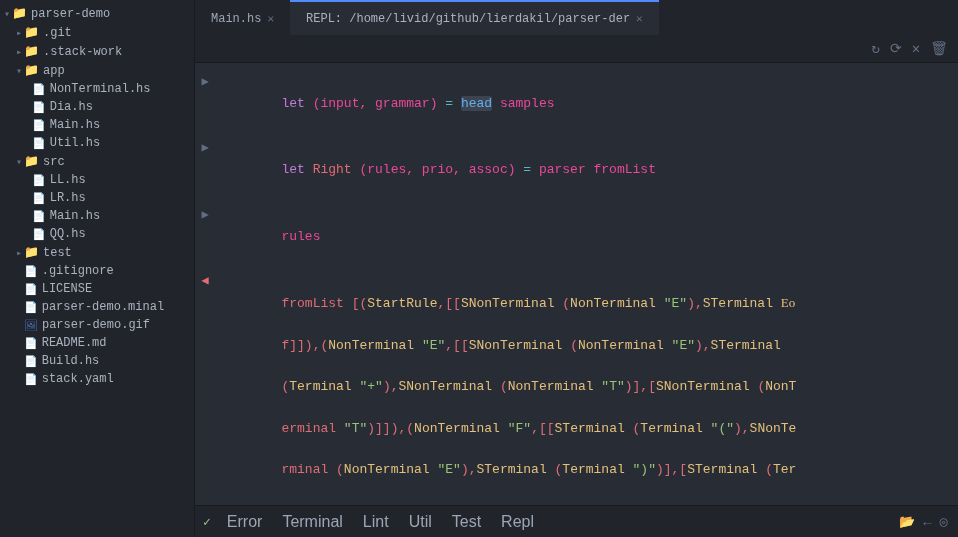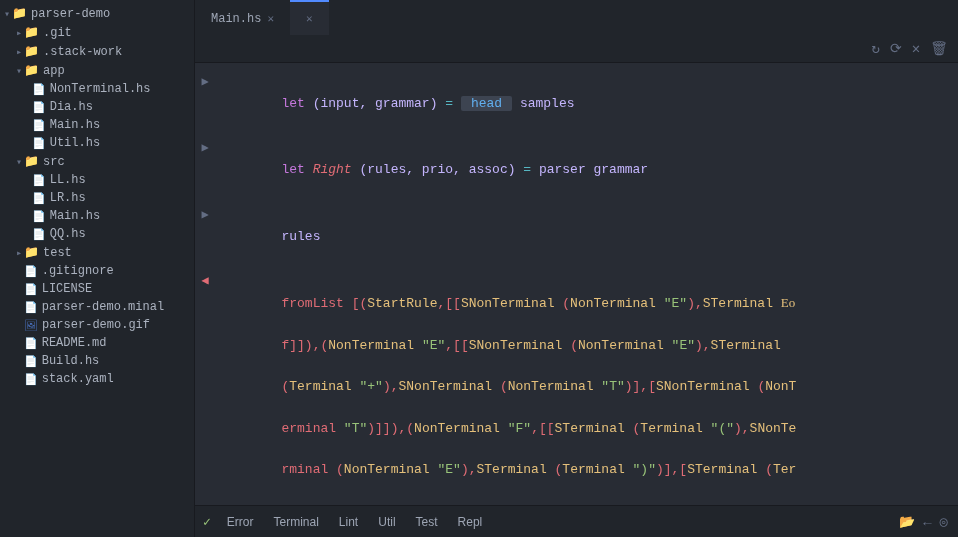--- a/index.html
+++ b/index.html
@@ -105,39 +105,39 @@
       padding: 2px 8px 2px 4px;
       line-height: 1.6;
       font-size: 13px;
       white-space: pre-wrap;
       word-break: break-all;
     }
 
     
     .kw { color: #c678dd; }
     .op { color: #56b6c2; }
-    .ident { color: #e06c75; font-style: italic; }
-    .plain { color: #c4b5fd; }
-    .highlight-head { color: #61afef; background: #3d4451; padding: 0 10px; border-radius: 2px; }
+    .ident { color: #e06c75; }
+    .plain { color: #ec4899; }
+    .highlight-head { color: #61afef; background: #3d4451; padding: 0 0; border-radius: 2px; }
 
     
     #bottom-bar {
       height: 32px;
       background: #21252b;
       border-top: 1px solid #181a1f;
       display: flex;
       align-items: center;
       padding: 0 8px;
       gap: 4px;
       flex-shrink: 0;
     }
     .bottom-check { color: #98c379; margin-right: 4px; }
     .bottom-btn {
       padding: 3px 8px;
-      font-size: 12px;
+      font-size: 16px;
       color: #9da5b4;
       background: transparent;
       border: none;
       cursor: pointer;
       border-radius: 3px;
     }
     .spacer { flex: 1; }
 
     
     .repl-toolbar {
@@ -304,20 +304,21 @@
 </div>
 
 <div id="main">
 
   <div id="tabs">
     <div class="tab">
       <span>Main.hs</span>
       <span class="tab-close">✕</span>
     </div>
     <div class="tab active">
+      <span>REPL: /home/livid/github/lierdakil/parser-der</span>
       <span class="tab-close">✕</span>
     </div>
   </div>
 
   <div class="repl-toolbar">
     <span class="spacer"></span>
     <span class="repl-icon" title="Reload">↻</span>
     <span class="repl-icon" title="Sync">⟳</span>
     <span class="repl-icon" title="Close">✕</span>
     <span class="repl-icon" title="Clear">🗑</span>
@@ -328,21 +329,21 @@
     <div class="line">
       <div class="line-arrow">▶</div>
       <div class="line-content">
         <span class="kw">let</span><span class="plain"> (input, grammar) </span><span class="op">=</span><span class="plain"> </span><span class="highlight-head">head</span><span class="plain"> samples</span>
       </div>
     </div>
 
     <div class="line">
       <div class="line-arrow">▶</div>
       <div class="line-content">
-        <span class="kw">let</span><span class="plain"> </span><span class="ident">Right</span><span class="plain"> (rules, prio, assoc) </span><span class="op">=</span><span class="plain"> parser grammar</span>
+        <span class="kw">let</span><span class="plain"> </span><span class="ident">Right</span><span class="plain"> (rules, prio, assoc) </span><span class="op">=</span><span class="plain"> parser fromList</span>
       </div>
     </div>
 
     <div class="line">
       <div class="line-arrow">▶</div>
       <div class="line-content">
         <span class="plain">rules</span>
       </div>
     </div>
 

